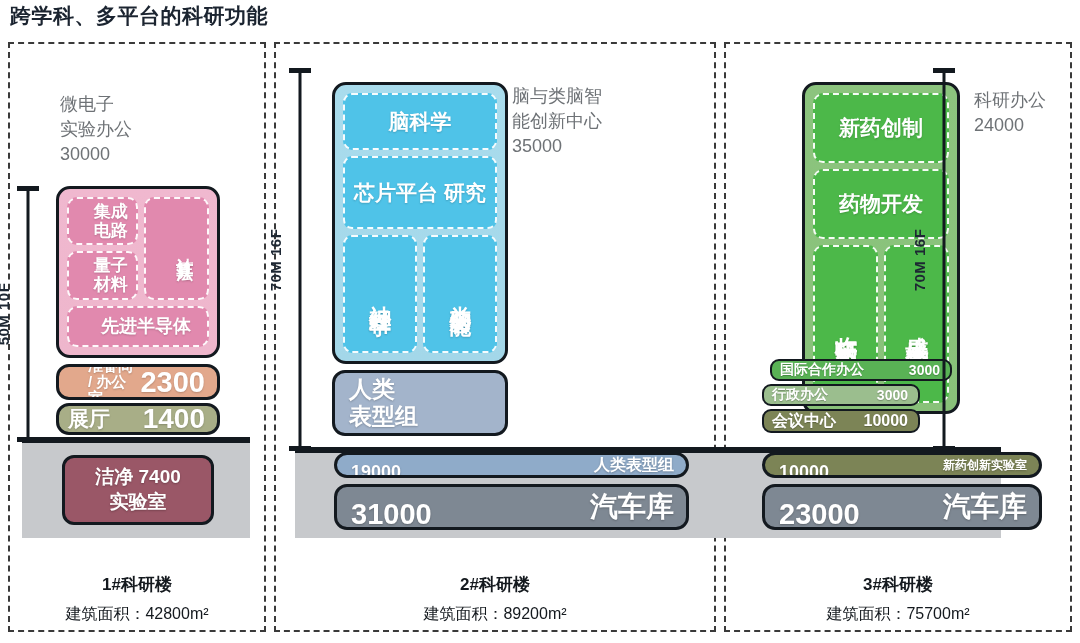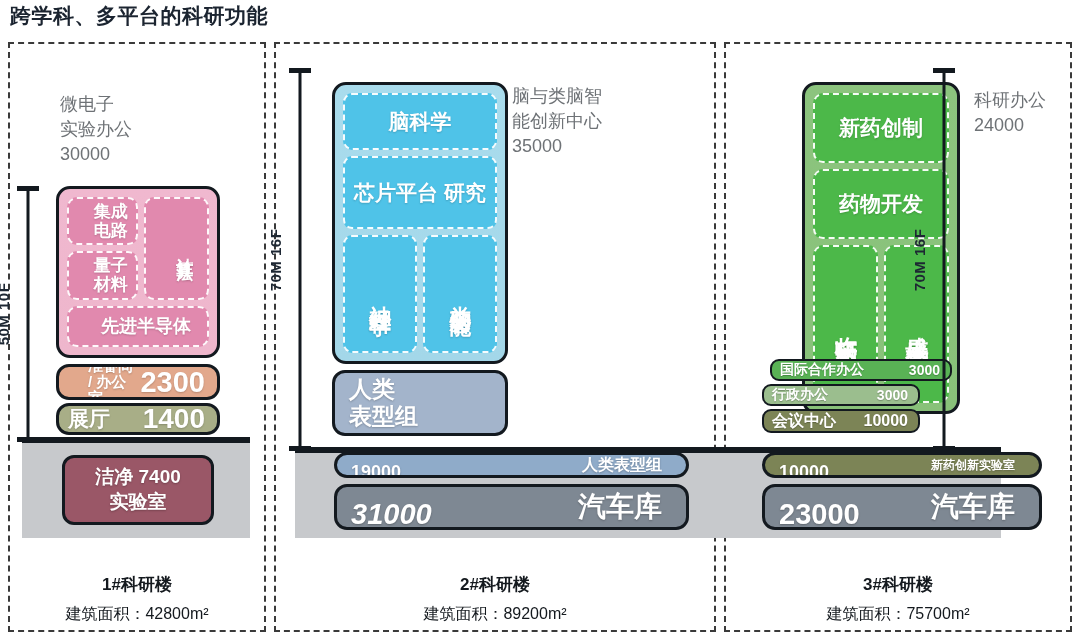--- a/index.html
+++ b/index.html
@@ -228,27 +228,27 @@
     border: 3px solid #13191f;
     box-sizing: border-box;
     display: flex;
     align-items: center;
     z-index: 5;
     color: #ffffff;
     font-weight: bold;
     overflow: hidden;
   }
   .ubar .ub-num  { padding-left: 14px; text-shadow: 0 1px 2px rgba(0,0,0,0.25); margin-top: 15px; }
-  .ubar .ub-name { margin-left: auto; padding-right: 24px; text-shadow: 0 1px 2px rgba(0,0,0,0.25); }
+  .ubar .ub-name { margin-left: auto; padding-right: 12px; text-shadow: 0 1px 2px rgba(0,0,0,0.25); }
 
   #b2-u1 { left: 334px; top: 452px; width: 355px; height: 26px; background: #8fabc9; }
   #b2-u1 .ub-num  { font-size: 18px; }
   #b2-u1 .ub-name { font-size: 16px; }
   #b2-u2 { left: 334px; top: 484px; width: 355px; height: 46px; background: #7e8893; }
-  #b2-u2 .ub-num  { font-size: 29px; font-style: italic; }
+  #b2-u2 .ub-num  { font-size: 29px; }
   #b2-u2 .ub-name { font-size: 28px; }
 
   #b3-u1 { left: 762px; top: 452px; width: 280px; height: 26px; background: #7c8456; }
   #b3-u1 .ub-num  { font-size: 18px; }
   #b3-u1 .ub-name { font-size: 12px; }
   #b3-u2 { left: 762px; top: 484px; width: 280px; height: 46px; background: #7e8893; }
   #b3-u2 .ub-num  { font-size: 29px; }
   #b3-u2 .ub-name { font-size: 28px; }
 
   

